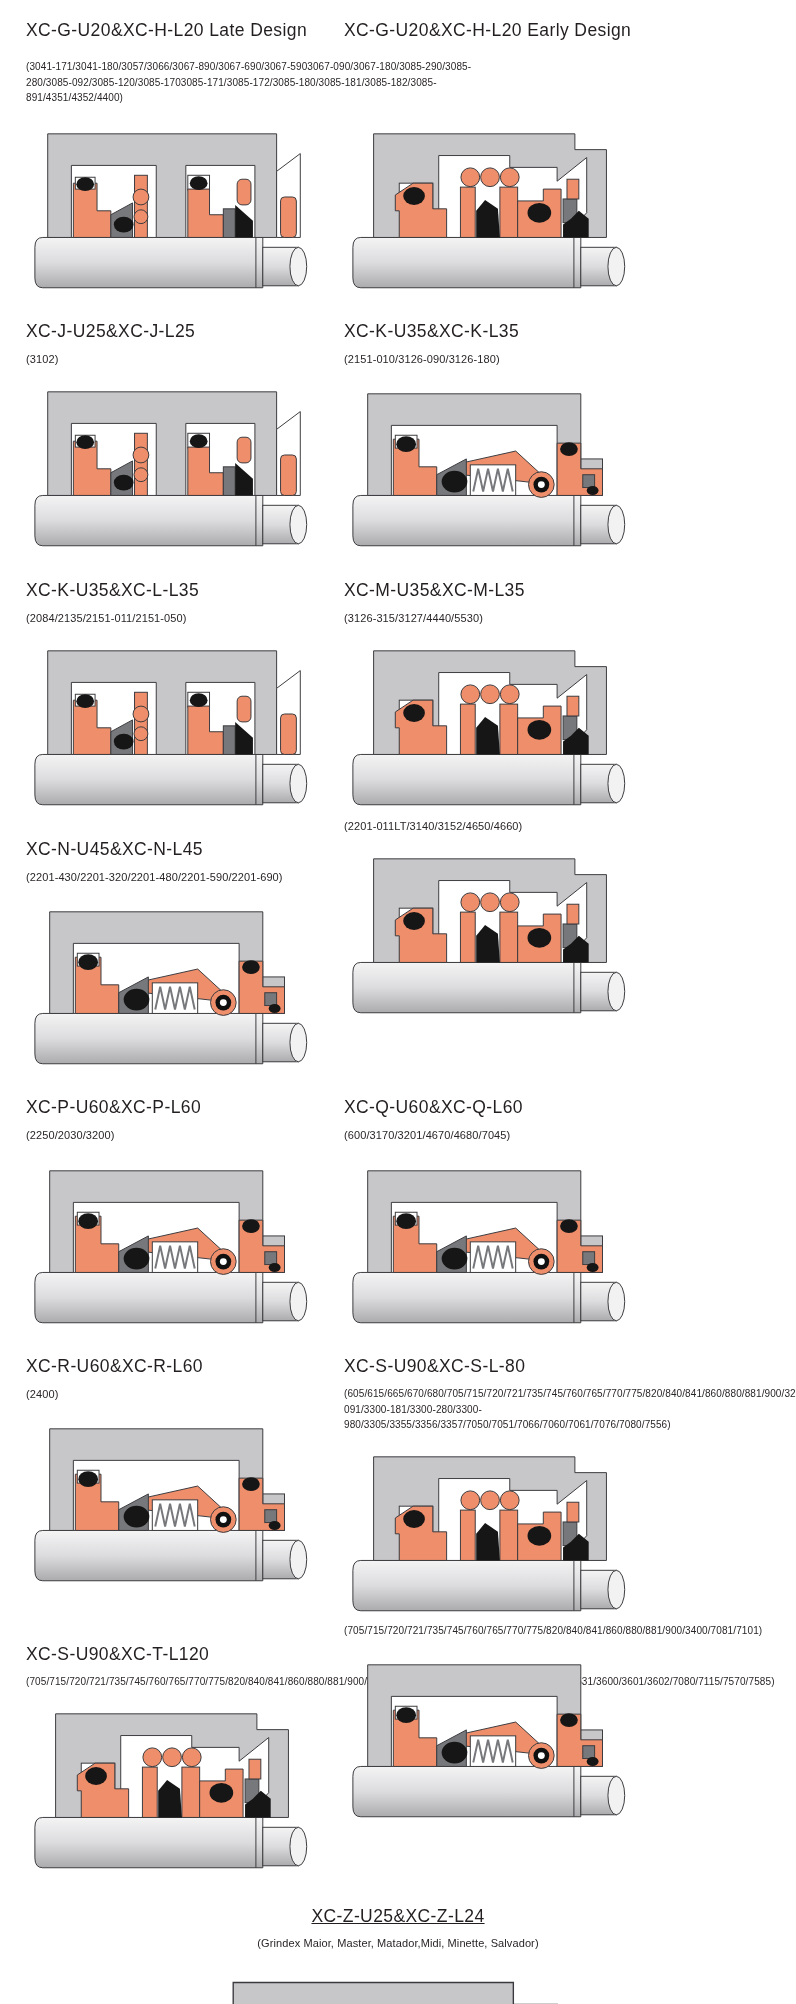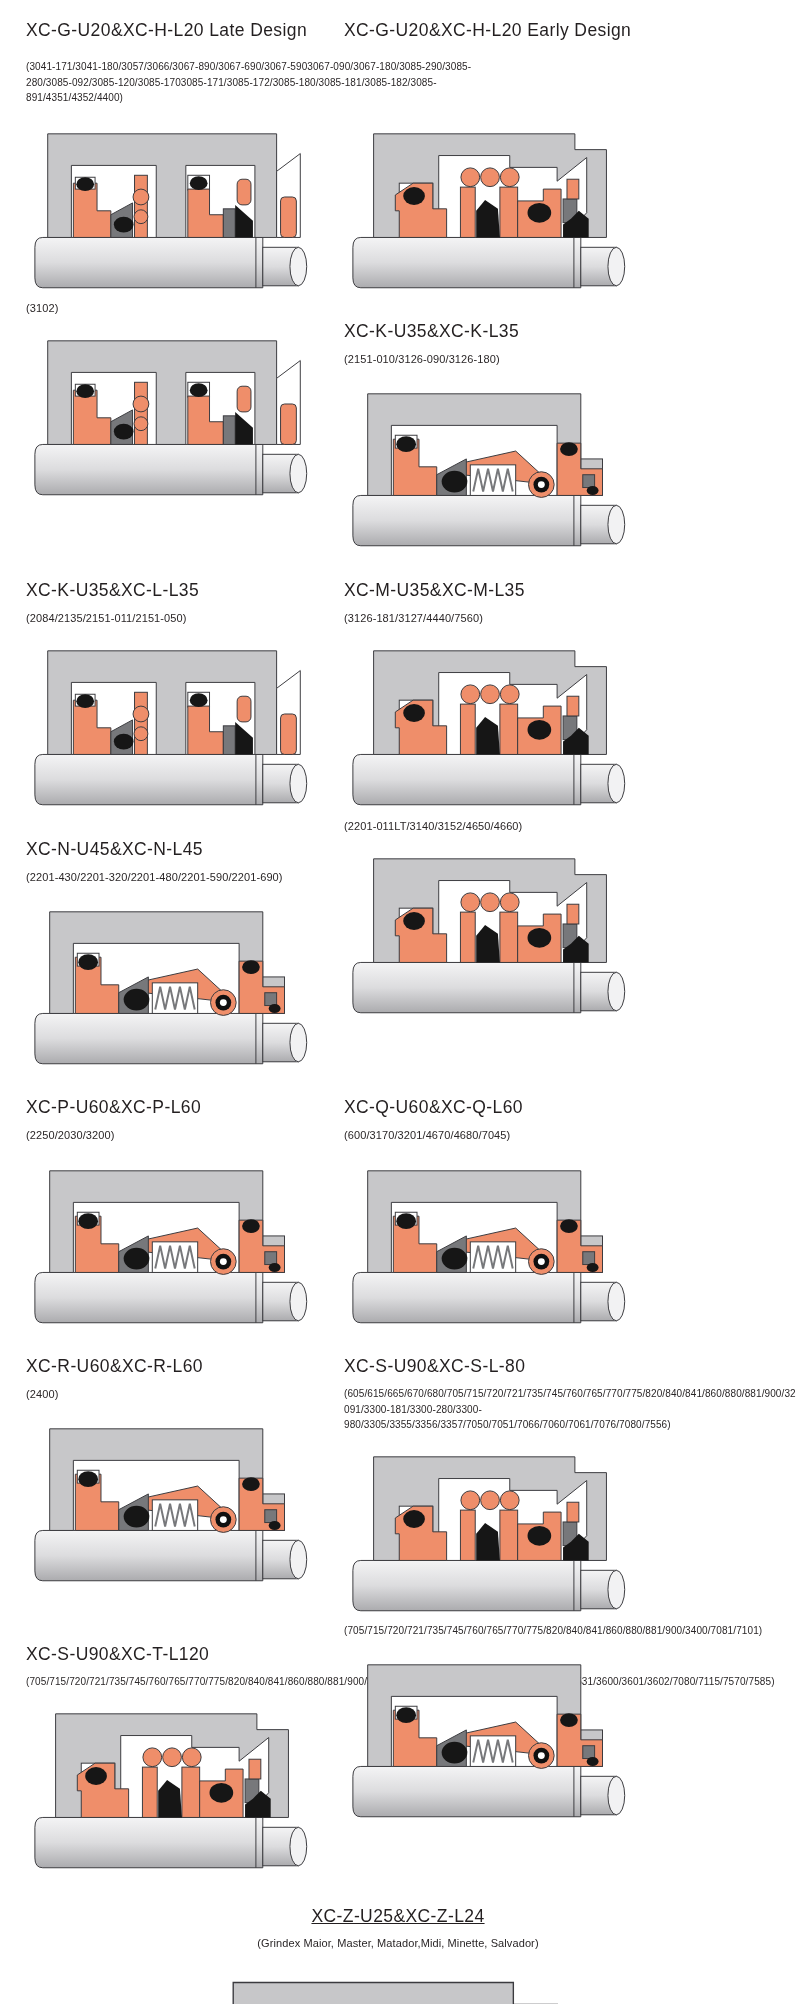--- a/index.html
+++ b/index.html
@@ -121,20 +121,21 @@
         <path d="M222,104 L222,117 L248,117 L248,98 L238,90 L230,98 Z" fill="#161616"></path>
         <rect x="226" y="58" width="12" height="20" fill="#EF8E6A" stroke="#3B3B3F"></rect>
             </g>
           </svg>
         </div>
     </div>
   </section>
 
   <section class="row grid2">
     <div class="cell">
+      <h2 class="title">XC-J-U25&amp;XC-J-L25</h2>
       <p class="parts">(3102)</p>
       <div class="diagram">
           <svg viewBox="0 0 300 172" xmlns="http://www.w3.org/2000/svg">
             <defs>
               <linearGradient id="g3" x1="0" y1="0" x2="0" y2="1">
     <stop offset="0" stop-color="#f4f4f5"></stop>
                 <stop offset=".5" stop-color="#dcdcde"></stop>
     <stop offset="1" stop-color="#ababae"></stop>
               </linearGradient>
             </defs>
@@ -250,21 +251,21 @@
         <ellipse cx="175" cy="62" rx="9" ry="7" fill="#161616"></ellipse>
         <rect x="200" y="88" width="12" height="29" fill="#77787B" stroke="#3B3B3F"></rect>
         <path d="M212,117 L212,84 L230,100 L230,117 Z" fill="#161616"></path>
         <rect x="214" y="58" width="14" height="26" rx="5" fill="#EF8E6A" stroke="#3B3B3F"></rect>
             </g>
           </svg>
         </div>
     </div>
     <div class="cell">
       <h2 class="title">XC-M-U35&amp;XC-M-L35</h2>
-      <p class="parts">(3126-181/3127/4440/7560)</p>
+      <p class="parts">(3126-315/3127/4440/5530)</p>
       <div class="diagram">
           <svg viewBox="0 0 300 172" xmlns="http://www.w3.org/2000/svg">
             <defs>
               <linearGradient id="g6" x1="0" y1="0" x2="0" y2="1">
     <stop offset="0" stop-color="#f4f4f5"></stop>
                 <stop offset=".5" stop-color="#dcdcde"></stop>
     <stop offset="1" stop-color="#ababae"></stop>
               </linearGradient>
             </defs>
             <g>

